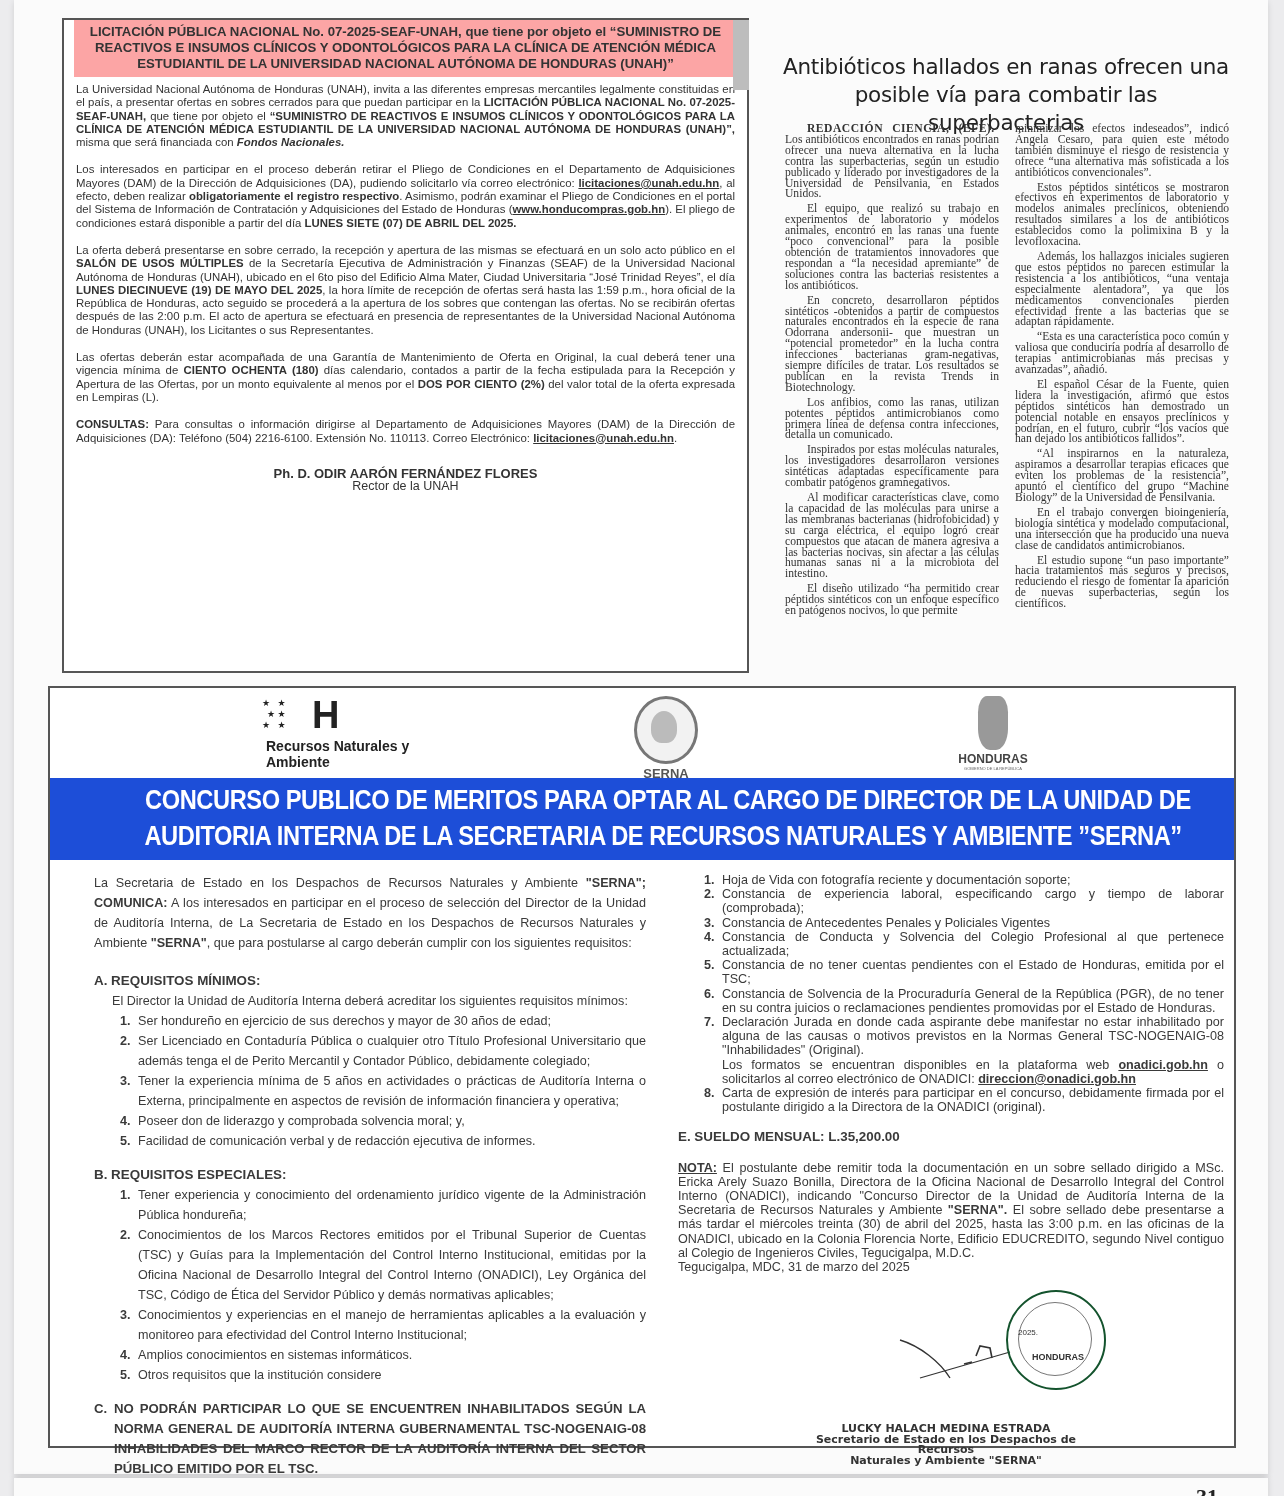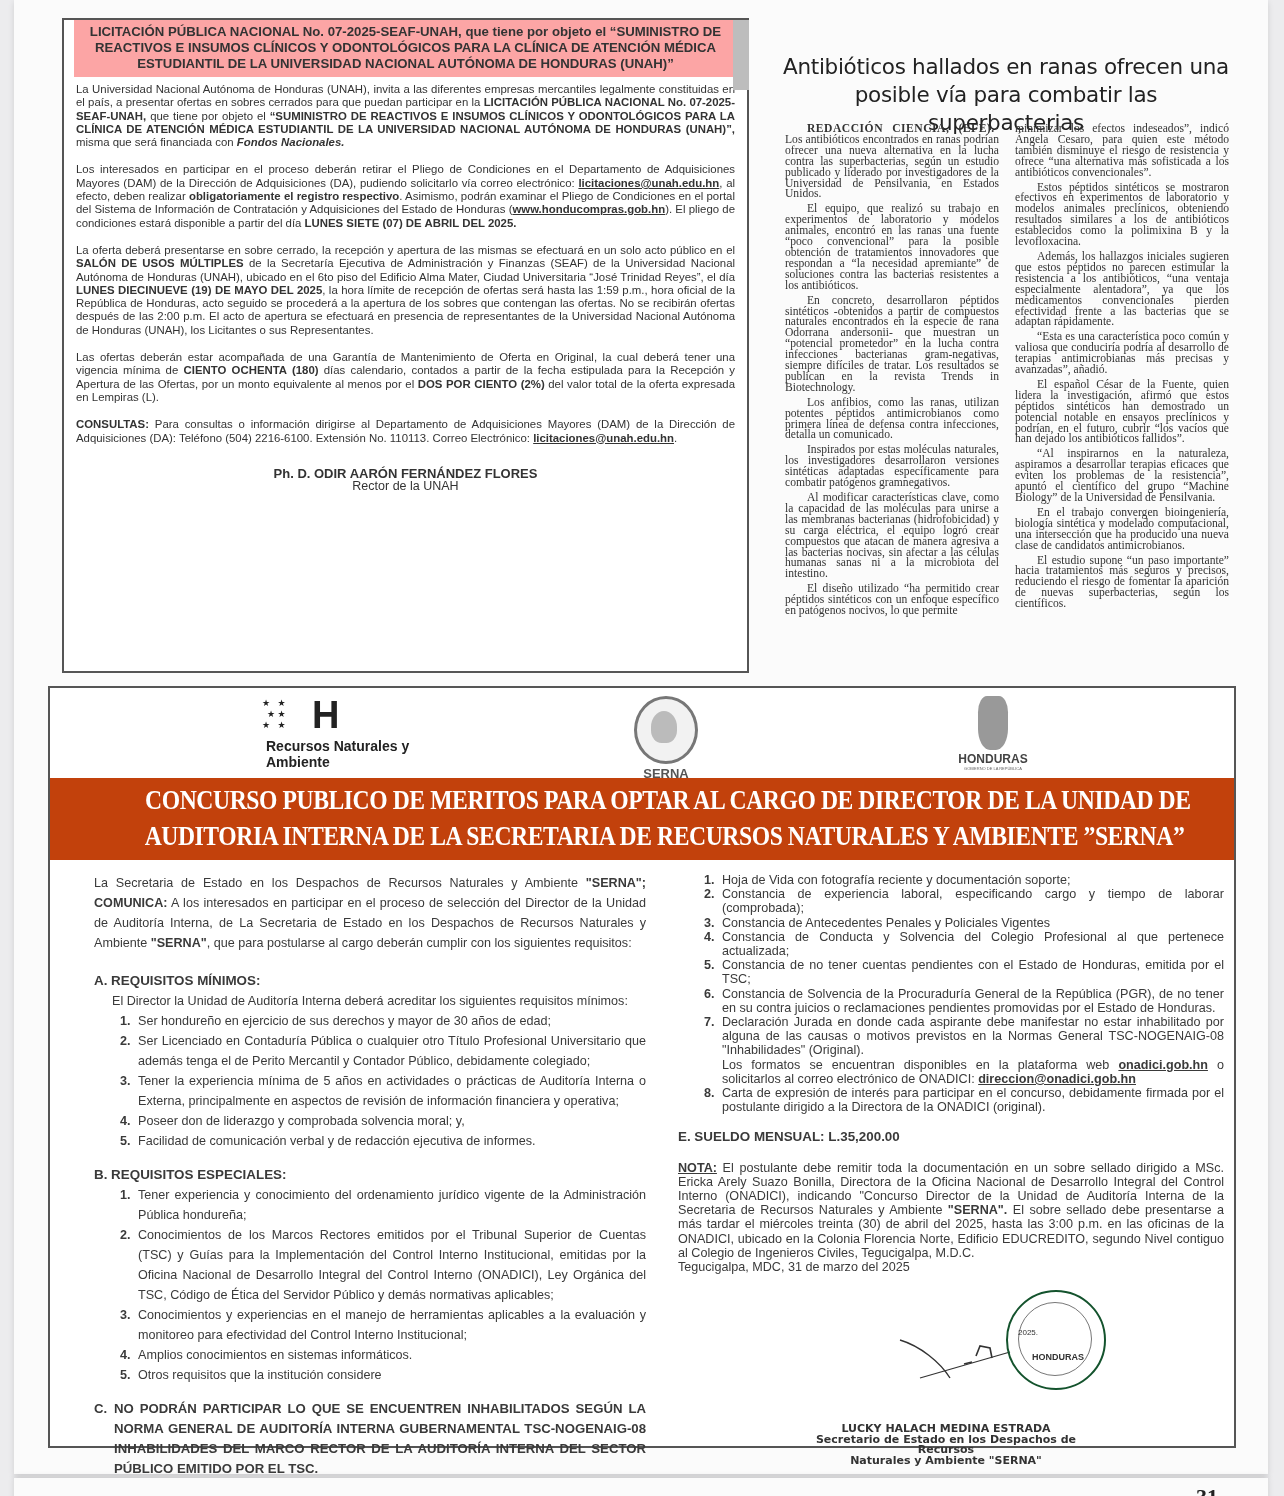--- a/index.html
+++ b/index.html
@@ -48,21 +48,21 @@
   .bigH{position:absolute;left:50px;top:-4px;font-weight:bold;font-size:38px;color:#222;font-family:"Liberation Sans",sans-serif;}
   .logo-h-text{position:absolute;left:4px;top:40px;width:160px;font-size:14px;line-height:16px;color:#222;font-weight:bold;}
   .logo-serna{position:absolute;left:580px;top:8px;width:72px;text-align:center;}
   .serna-circle{width:58px;height:62px;border:3px solid #777;border-radius:50%;margin:0 auto;position:relative;background:#f2f2f2;}
   .serna-circle:before{content:"";position:absolute;left:14px;top:12px;width:26px;height:32px;border-radius:50% 50% 40% 40%;background:#bbb;}
   .serna-label{font-size:13px;font-weight:bold;color:#555;margin-top:2px;}
   .logo-hn{position:absolute;left:898px;top:8px;width:90px;text-align:center;}
   .shield{width:30px;height:54px;margin:0 auto;background:#999;border-radius:30% 30% 40% 40%;position:relative;}
   .hn-label{font-size:12px;font-weight:bold;color:#444;margin-top:2px;}
   .hn-sub{font-size:4px;color:#666;}
-  .banner{background:#c2410c;color:#fff;text-align:center;font-weight:bold;font-size:27.5px;line-height:36px;padding:4px 10px 6px;letter-spacing:-0.5px;font-family:Liberation Serif, serif;transform-origin:center;}
+  .banner{background:#1d4ed8;color:#fff;text-align:center;font-weight:bold;font-size:27.5px;line-height:36px;padding:4px 10px 6px;letter-spacing:-0.5px;font-family:Liberation Sans, sans-serif;transform-origin:center;}
   .banner span{display:inline-block;transform:scaleX(0.86);white-space:nowrap;}
   .s-left{position:absolute;left:44px;top:185px;width:552px;font-size:12.6px;line-height:20px;color:#3a3a3a;text-align:justify;}
   .s-right{position:absolute;left:628px;top:185px;width:546px;font-size:12.6px;line-height:14.2px;color:#3a3a3a;text-align:justify;}
   .sec{font-weight:bold;font-size:13.4px;margin-top:10px;}
   .s-left p,.s-right p{margin:0;}
   ol{margin:0;padding-left:40px;}
   ol li{padding-left:4px;}
   ol li::marker{font-weight:bold;}
   .ind{padding-left:18px;}
   .secC{font-weight:bold;font-size:13.2px;margin-top:14px;display:flex;}

